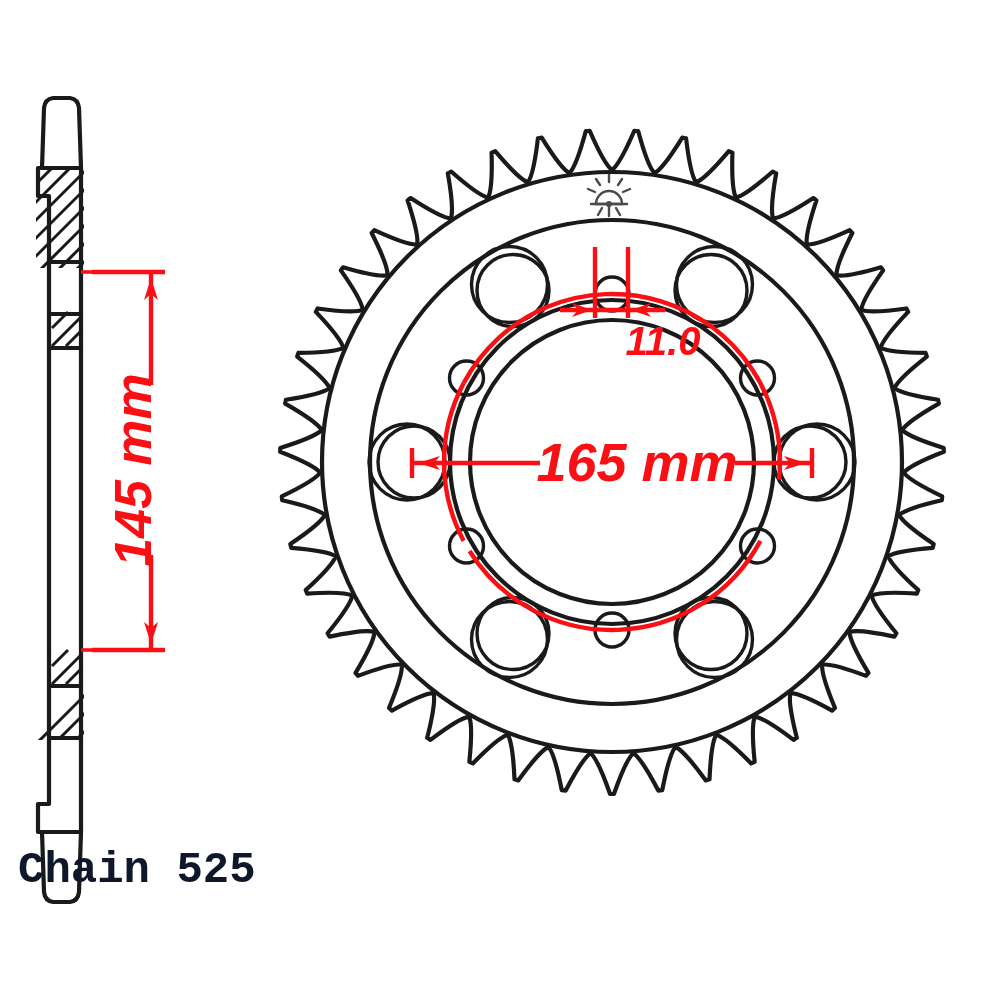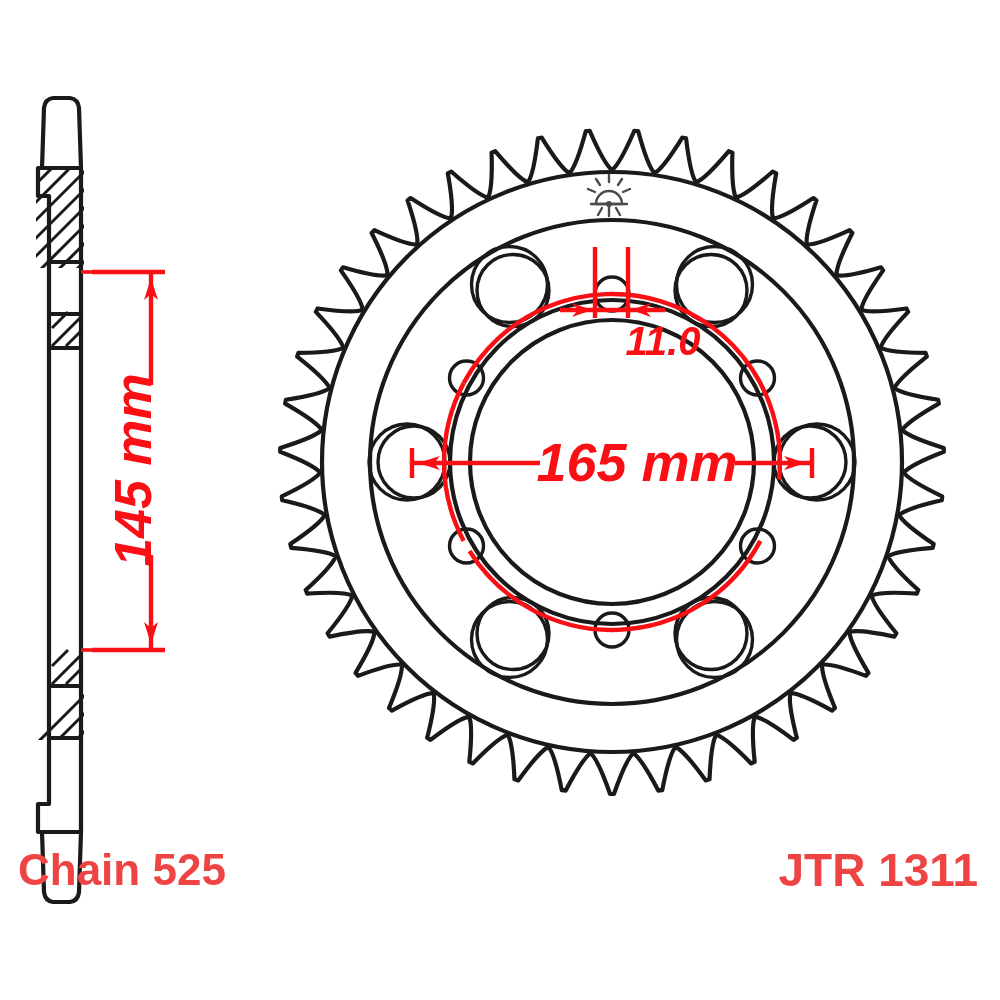--- a/index.html
+++ b/index.html
@@ -68,23 +68,23 @@
     font-weight: bold;
   }
   .emblem {
     fill: none;
     stroke: #4a4a4a;
     stroke-width: 2.4;
     stroke-linecap: round;
   }
   .bottom-label {
     position: absolute;
-    font-family: Liberation Sans, sans-serif;
+    font-family: Liberation Mono, monospace;
     font-weight: bold;
-    color: #ef4444;
+    color: #0f172a;
     font-size: 44px;
     letter-spacing: 0px;
     white-space: nowrap;
   }
   #chain-label { left: 18px; top: 845px; }
   #part-label  { right: 22px; top: 843px; font-size: 46px; }
 </style>
 </head>
 <body>
 
@@ -275,15 +275,14 @@
     <path class="redfill" d="M 592 310 L 572 303 L 578 310 L 572 317 Z"></path>
     <path class="redfill" d="M 631 310 L 651 303 L 645 310 L 651 317 Z"></path>
 
     <text class="dimtext" x="663" y="355" font-size="40" text-anchor="middle">11.0</text>
   </g>
 
 </svg>
 
 <div class="bottom-label" id="chain-label">Chain 525</div>
 
-<div class="bottom-label" id="part-label">JTR 1311</div>
 
 </div>
 
 </body></html>

